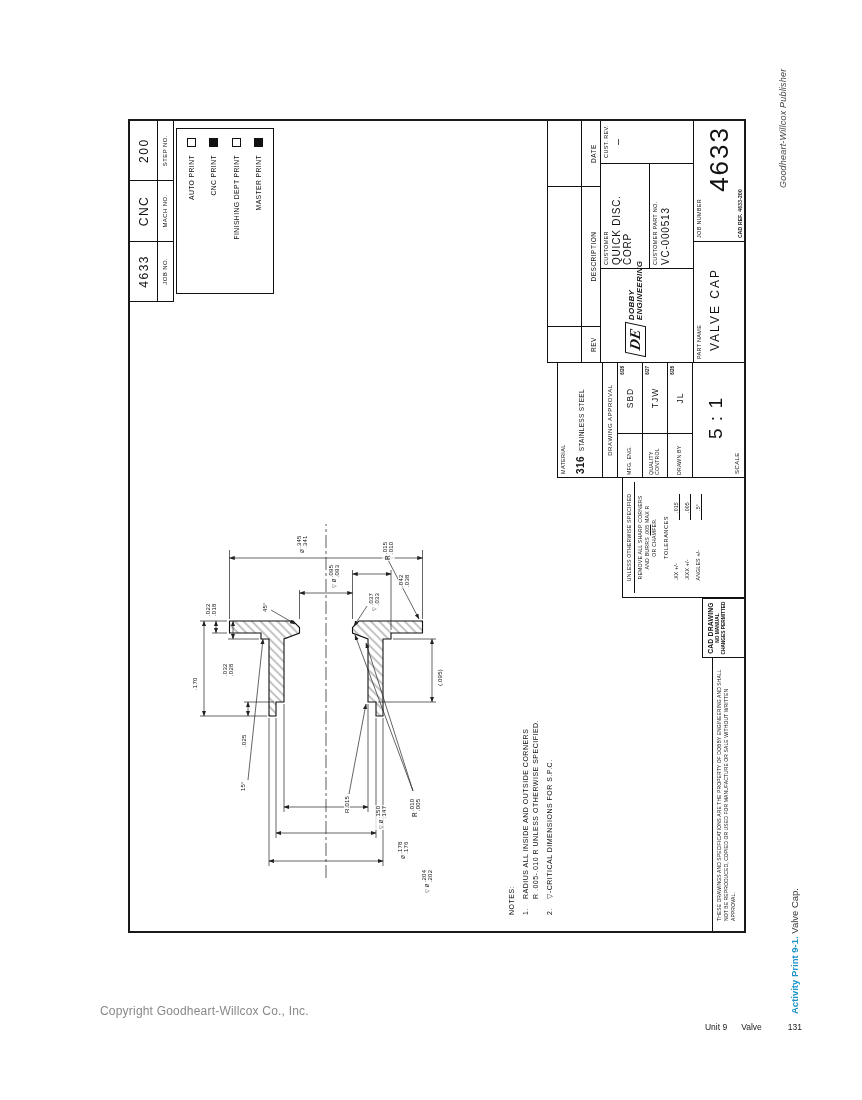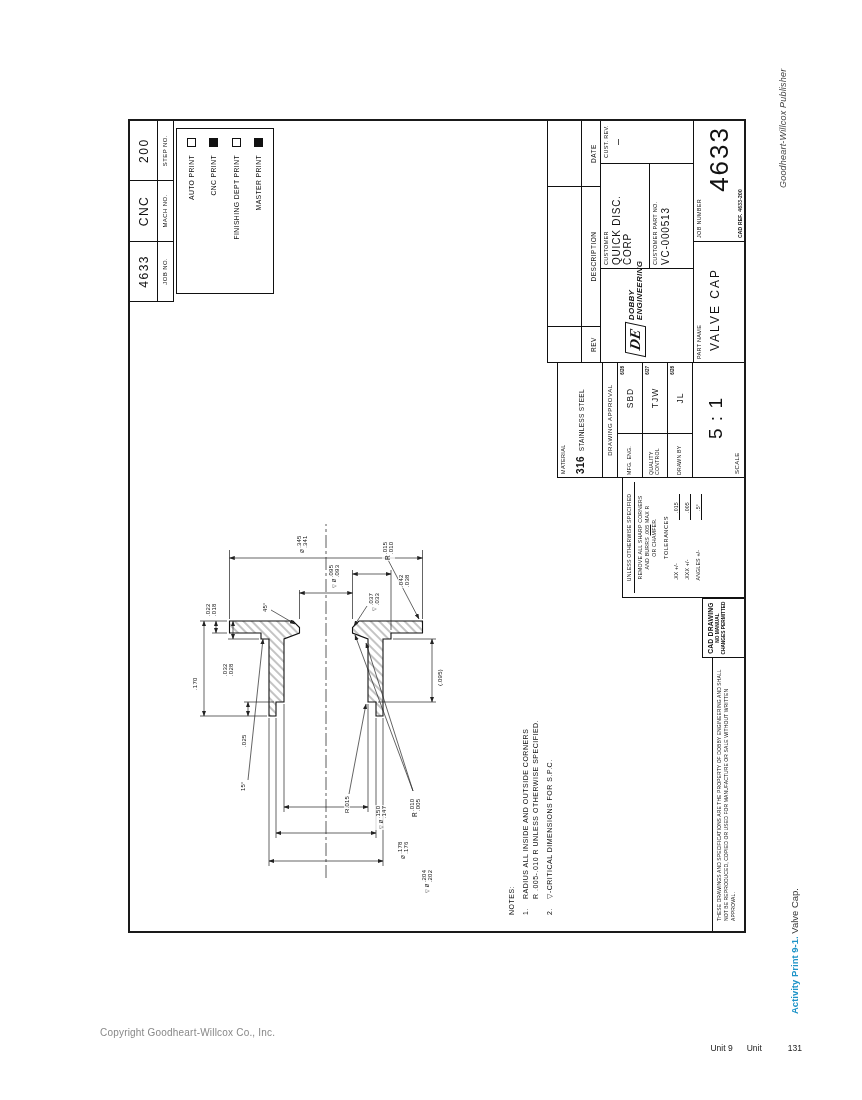--- a/index.html
+++ b/index.html
@@ -3,22 +3,22 @@
 <meta charset="utf-8">
 <style>
   html,body{margin:0;padding:0;background:#ffffff;}
   body{width:862px;height:1100px;position:relative;font-family:"Liberation Sans","DejaVu Sans",sans-serif;color:#111;overflow:hidden;}
 
   
   .side-label{position:absolute;transform:rotate(-90deg);transform-origin:0 0;white-space:nowrap;}
   .side-label.pub{left:778px;top:188px;font-size:9px;font-style:italic;color:#444;letter-spacing:.2px;}
   .side-label.act{left:789px;top:1014px;font-size:9.5px;color:#333;}
   .side-label.act b{font-weight:bold;}
-  .footer-left{position:absolute;left:100px;top:1027px;font-size:10px;color:#888;letter-spacing:.2px;text-align:center;}
-  .footer-right{position:absolute;right:60px;top:1043px;font-size:8.5px;color:#222;display:flex;}
+  .footer-left{position:absolute;left:100px;top:1004px;font-size:12px;color:#888;letter-spacing:.2px;text-align:center;}
+  .footer-right{position:absolute;right:60px;top:1022px;font-size:8.5px;color:#222;display:flex;}
   .footer-right .fu{margin-right:14px;} .footer-right .ft{margin-right:26px;}
 
   
   .sheet-pos{position:absolute;left:128px;top:119px;width:618px;height:814px;}
   .sheet{position:absolute;left:-98px;top:98px;width:814px;height:618px;
          transform:rotate(-90deg);background:#fff;border:2px solid #1a1a1a;box-sizing:border-box;}
   .sheet *{box-sizing:border-box;}
 
   
   .job-table{position:absolute;right:0;top:0;width:181px;height:44px;display:flex;
@@ -415,15 +415,15 @@
       <div class="l2">CHANGES PERMITTED</div>
     </div>
     <div class="legal">THESE DRAWINGS AND SPECIFICATIONS ARE THE PROPERTY OF DOBBY ENGINEERING AND SHALL NOT BE REPRODUCED, COPIED OR USED FOR MANUFACTURE OR SALE WITHOUT WRITTEN APPROVAL.</div>
 
   </div>
 </div>
 
 <div class="footer-left">Copyright Goodheart-Willcox Co., Inc.</div>
 <div class="footer-right">
   <span class="fu">Unit 9</span>
-  <span class="ft">Unit</span>
+  <span class="ft">Valve</span>
   <span>131</span>
 </div>
 
 </body></html>

